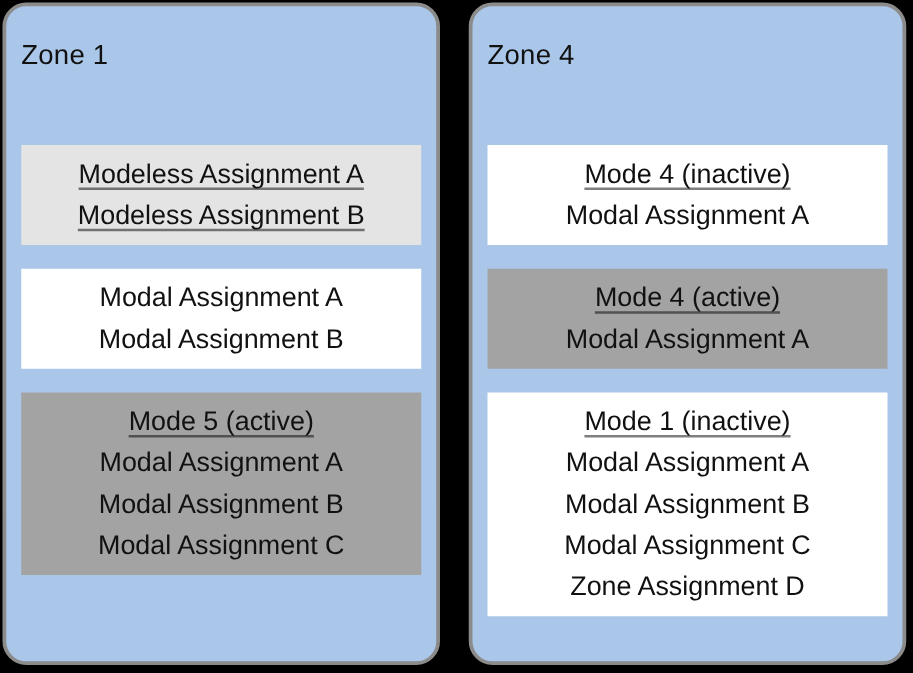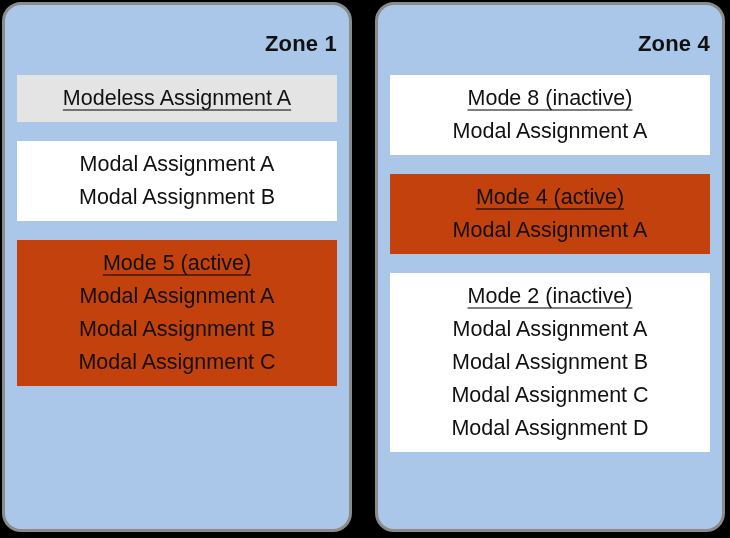--- a/index.html
+++ b/index.html
@@ -24,84 +24,85 @@
     box-sizing: border-box;
     background: #aac7e9;
     border: 3px solid #8b8b8b;
     border-radius: 19px;
     padding: 0 12px;
   }
   .zone-1 { left: 2px; }
   .zone-2 { left: 375px; }
   .zone-title {
     margin-top: 26px;
-    text-align: right;
+    text-align: left;
     font-size: 22px;
     line-height: 25px;
-    font-weight: bold;
+    font-weight: normal;
     letter-spacing: 0.2px;
   }
   .box {
     margin-top: 19px;
     padding: 7px 0;
     text-align: center;
     font-size: 21.5px;
     line-height: 33px;
   }
-  .box.first { margin-top: 19px; }
+  .box.first { margin-top: 60px; }
   .box.gray   { background: #e4e4e4; }
   .box.white  { background: #ffffff; }
-  .box.active { background: #c2410c; }
+  .box.active { background: #a3a3a3; }
   .u {
     text-decoration: underline;
     text-decoration-color: rgba(0, 0, 0, 0.5);
     text-decoration-thickness: 1.5px;
     text-underline-offset: 4px;
   }
 </style>
 </head>
 <body>
 
 <div class="canvas">
 
   <div class="zone zone-1">
     <div class="zone-title">Zone 1</div>
 
     <div class="box gray first">
       <div class="u">Modeless Assignment A</div>
+      <div class="u">Modeless Assignment B</div>
     </div>
 
     <div class="box white">
       <div>Modal Assignment A</div>
       <div>Modal Assignment B</div>
     </div>
 
     <div class="box active">
       <div><span class="u">Mode 5 (active)</span></div>
       <div>Modal Assignment A</div>
       <div>Modal Assignment B</div>
       <div>Modal Assignment C</div>
     </div>
   </div>
 
   <div class="zone zone-2">
     <div class="zone-title">Zone 4</div>
 
     <div class="box white first">
-      <div><span class="u">Mode 8 (inactive)</span></div>
+      <div><span class="u">Mode 4 (inactive)</span></div>
       <div>Modal Assignment A</div>
     </div>
 
     <div class="box active">
       <div><span class="u">Mode 4 (active)</span></div>
       <div>Modal Assignment A</div>
     </div>
 
     <div class="box white">
-      <div><span class="u">Mode 2 (inactive)</span></div>
+      <div><span class="u">Mode 1 (inactive)</span></div>
       <div>Modal Assignment A</div>
       <div>Modal Assignment B</div>
       <div>Modal Assignment C</div>
-      <div>Modal Assignment D</div>
+      <div>Zone Assignment D</div>
     </div>
   </div>
 
 </div>
 
 </body></html>

